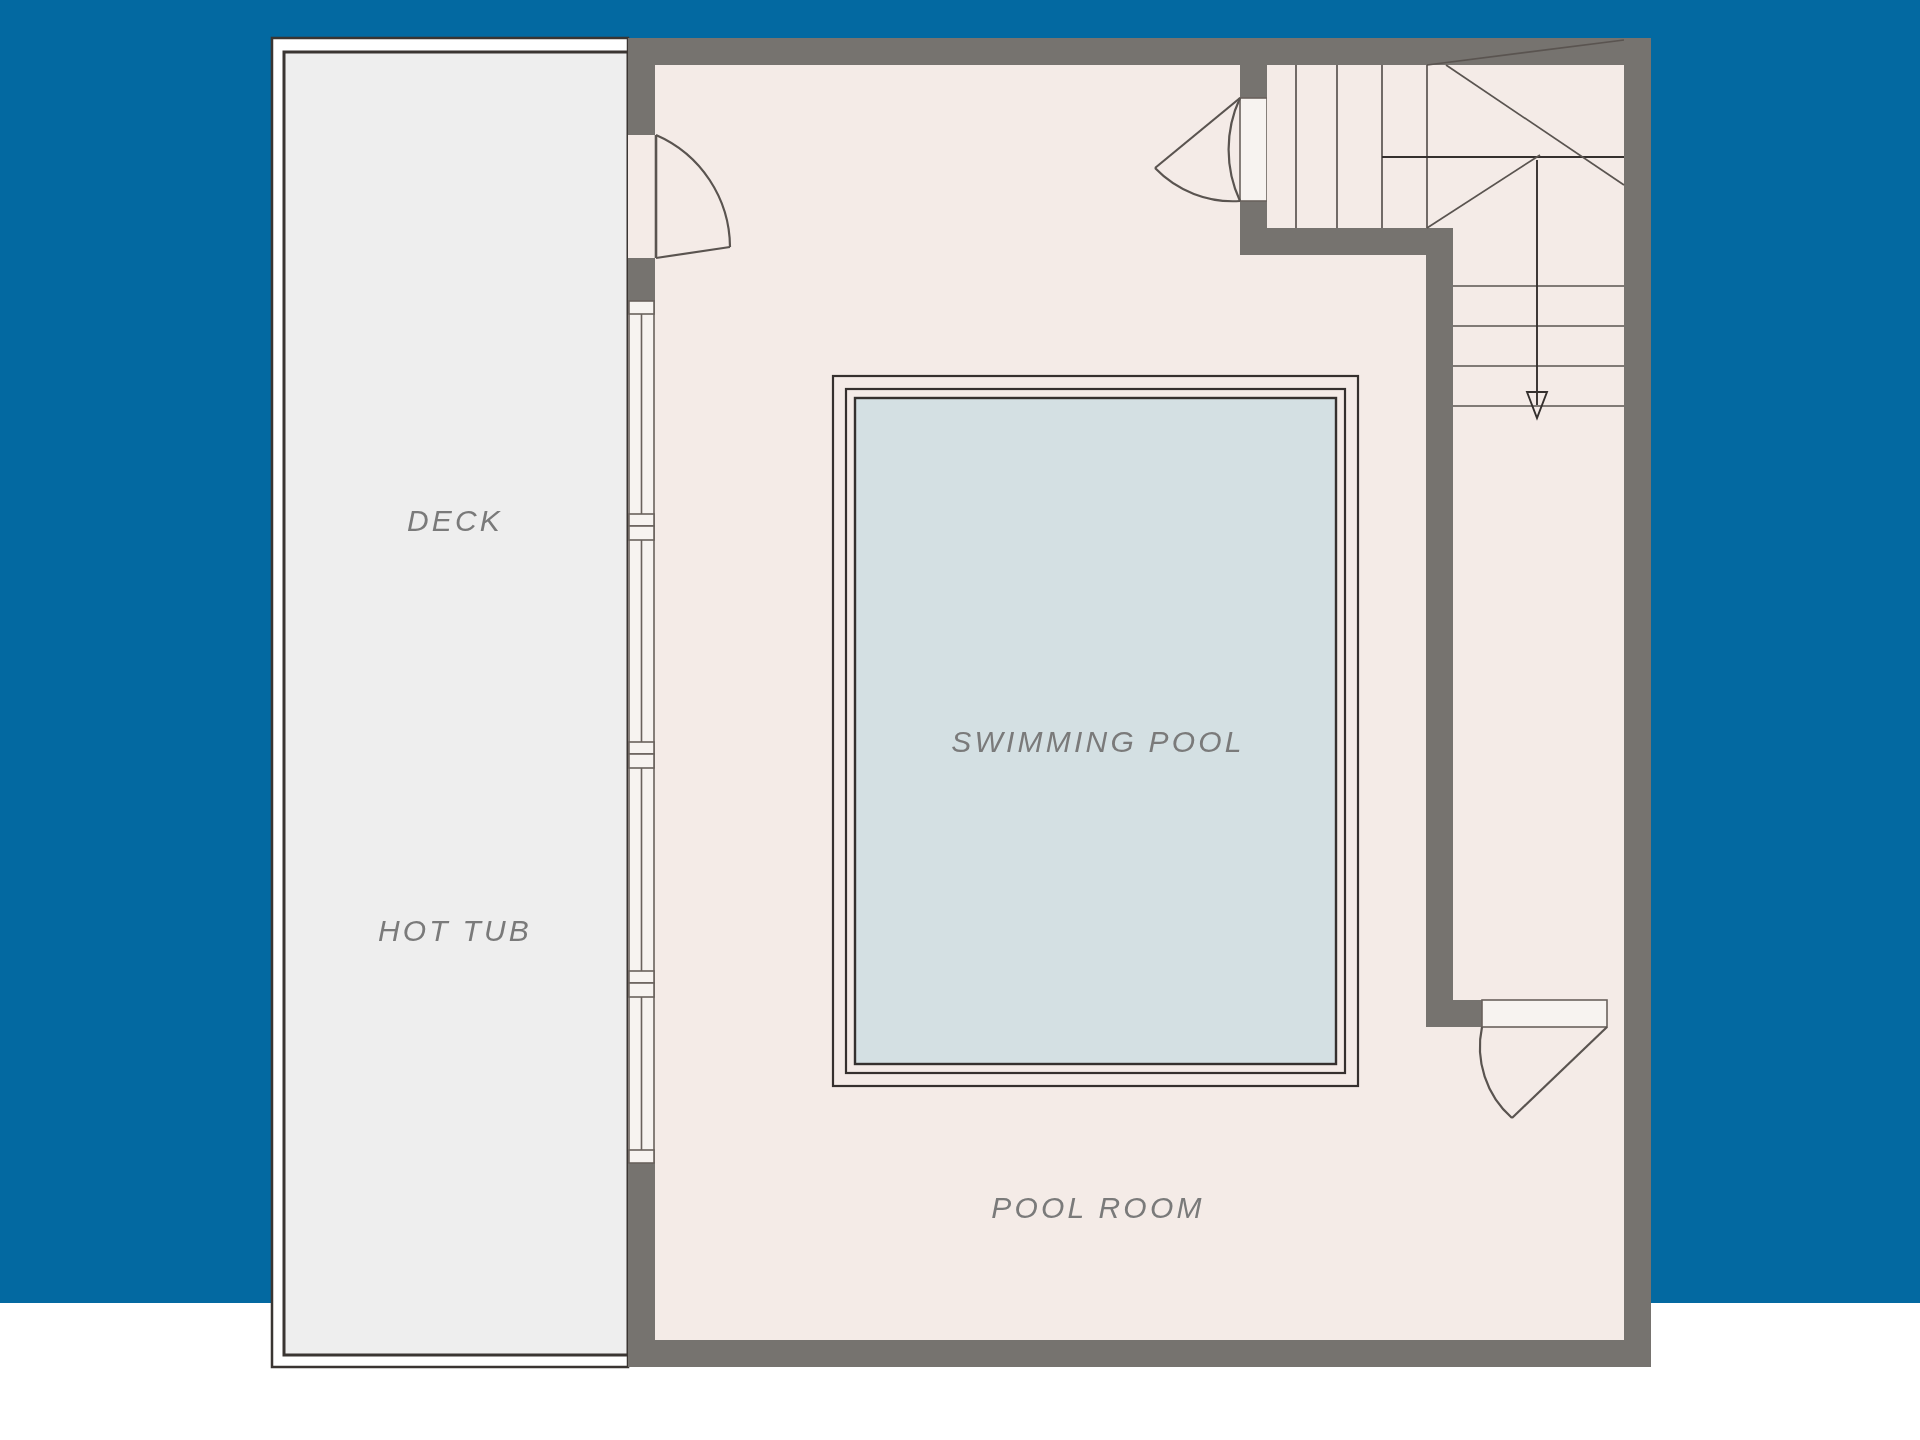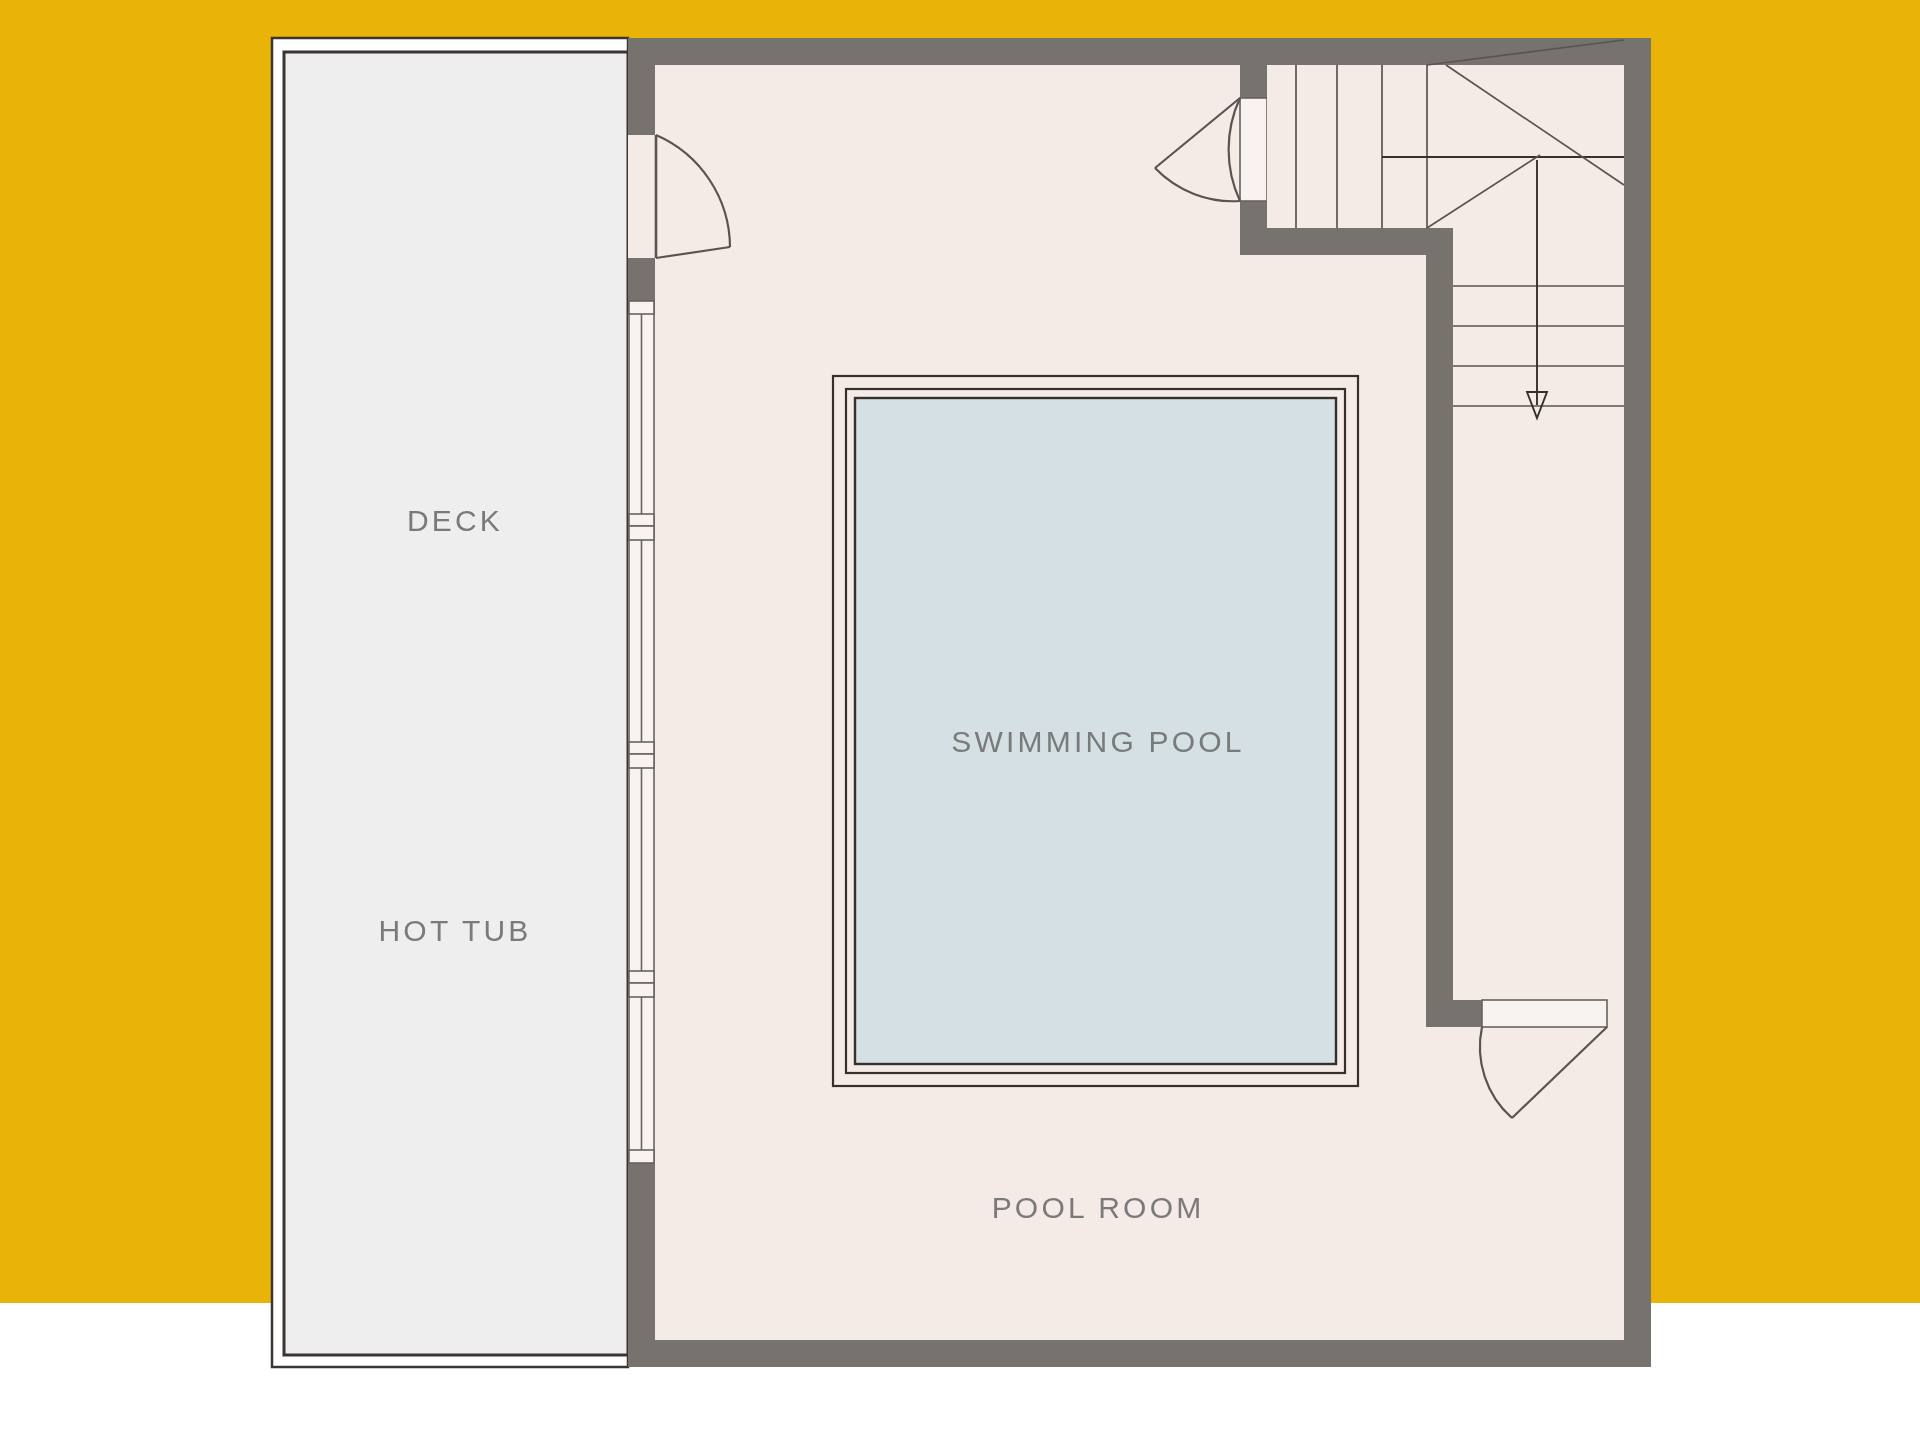--- a/index.html
+++ b/index.html
@@ -10,21 +10,22 @@
     height: 1440px;
     overflow: hidden;
   }
   body {
     font-family: "Liberation Sans", sans-serif;
   }
   #plan-root {
     position: relative;
     width: 1920px;
     height: 1303px;
-    background: #eab308;
+    background: #0369a1;
+    font-style: italic;
   }
   #floorplan-svg {
     display: block;
     width: 1920px;
     height: 1440px;
   }
   .room-label {
     font-family: "Liberation Sans", sans-serif;
     fill: #7a7a7a;
     letter-spacing: 3.2px;

